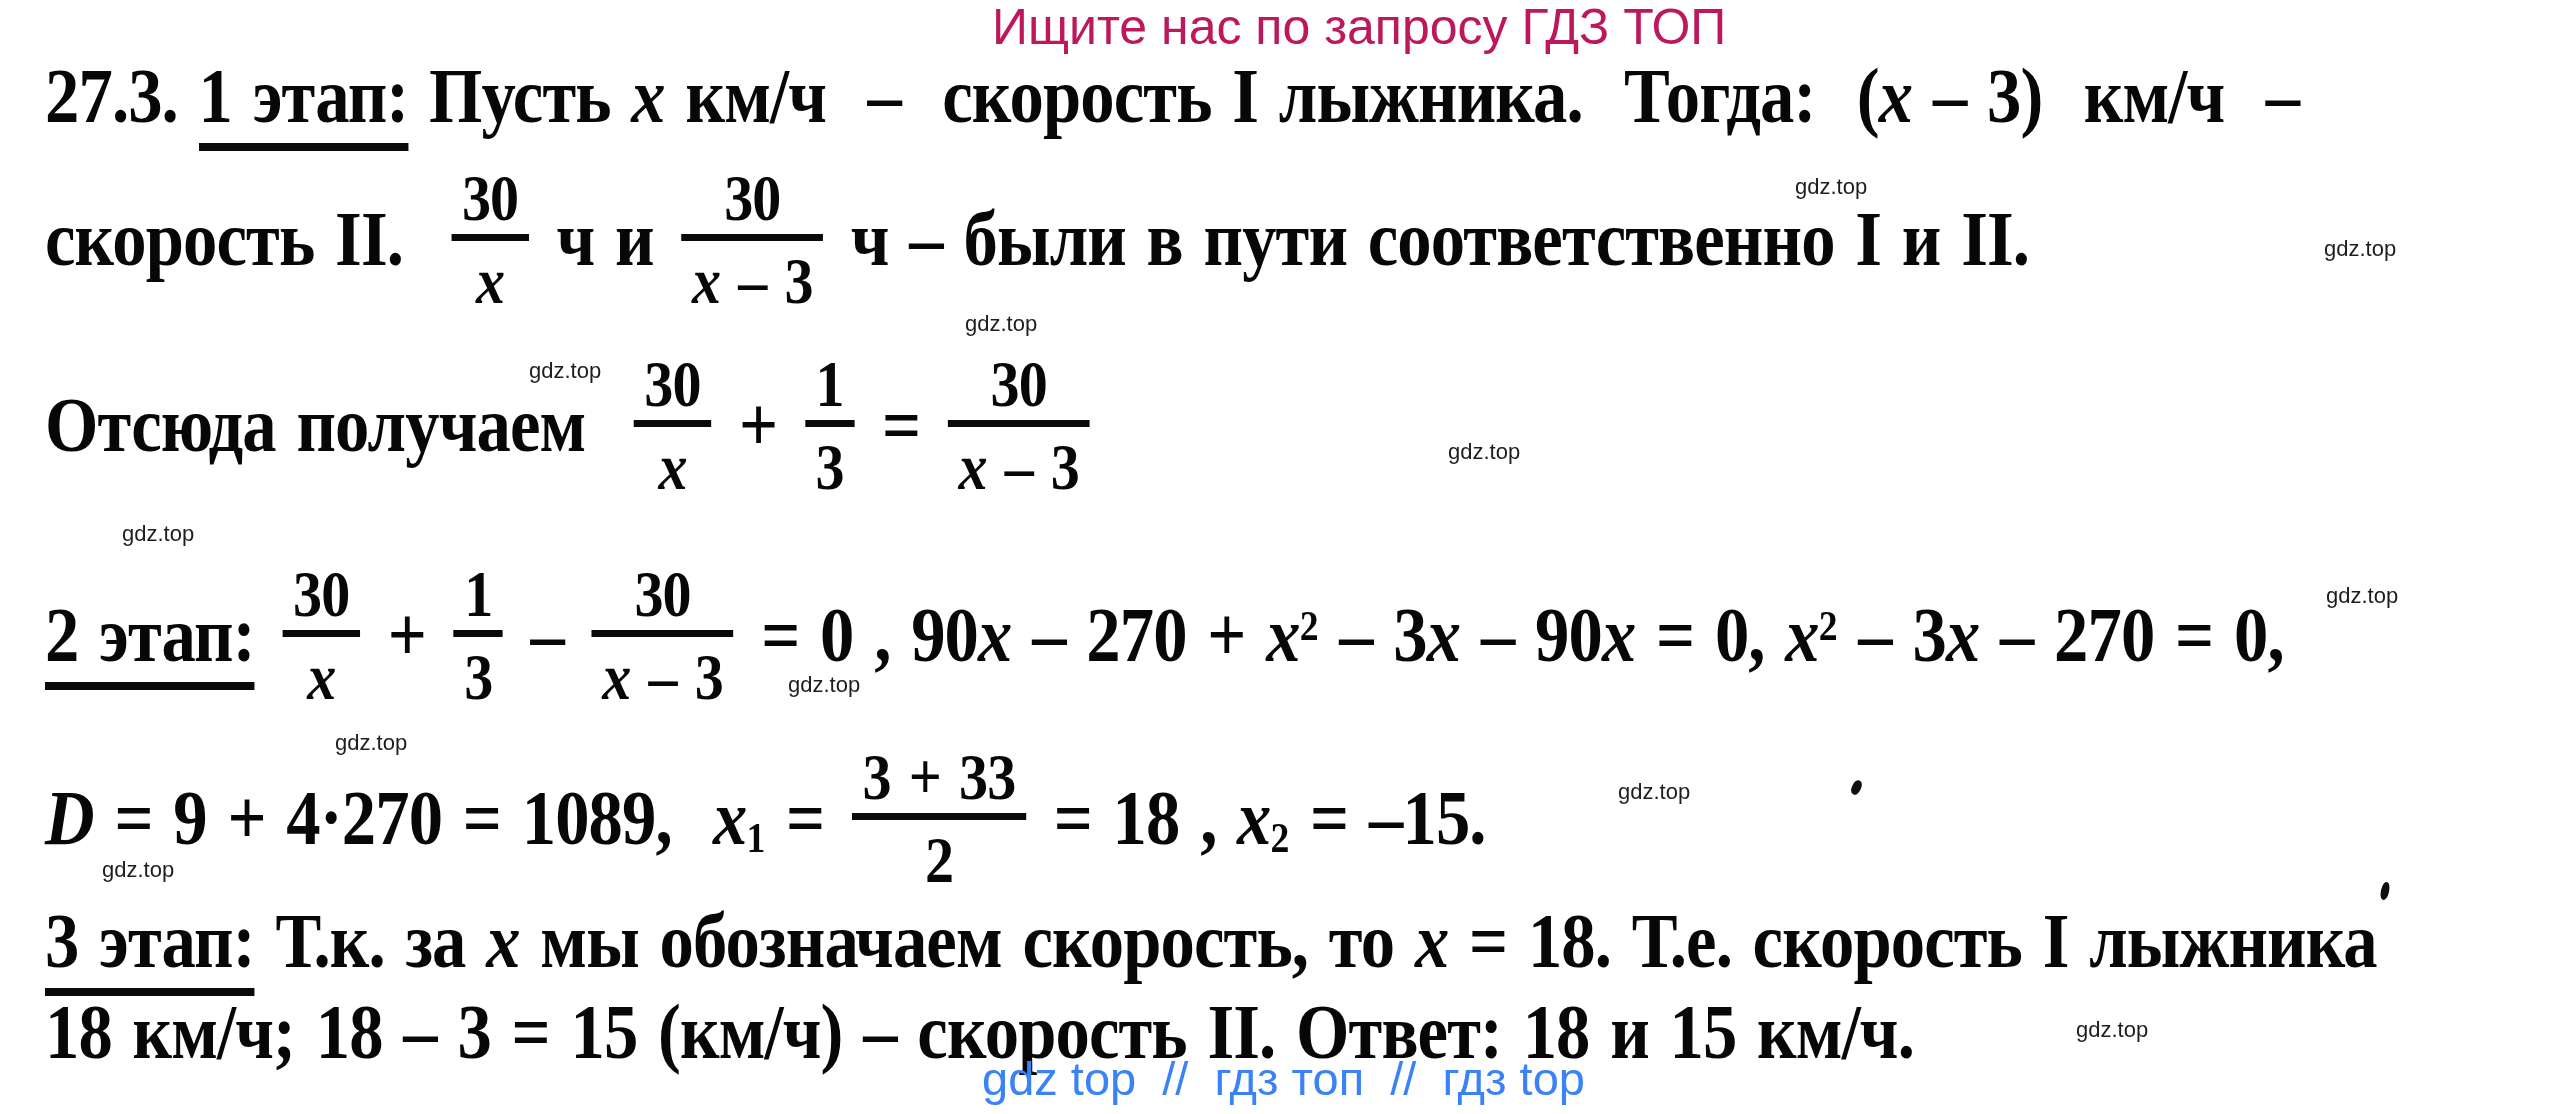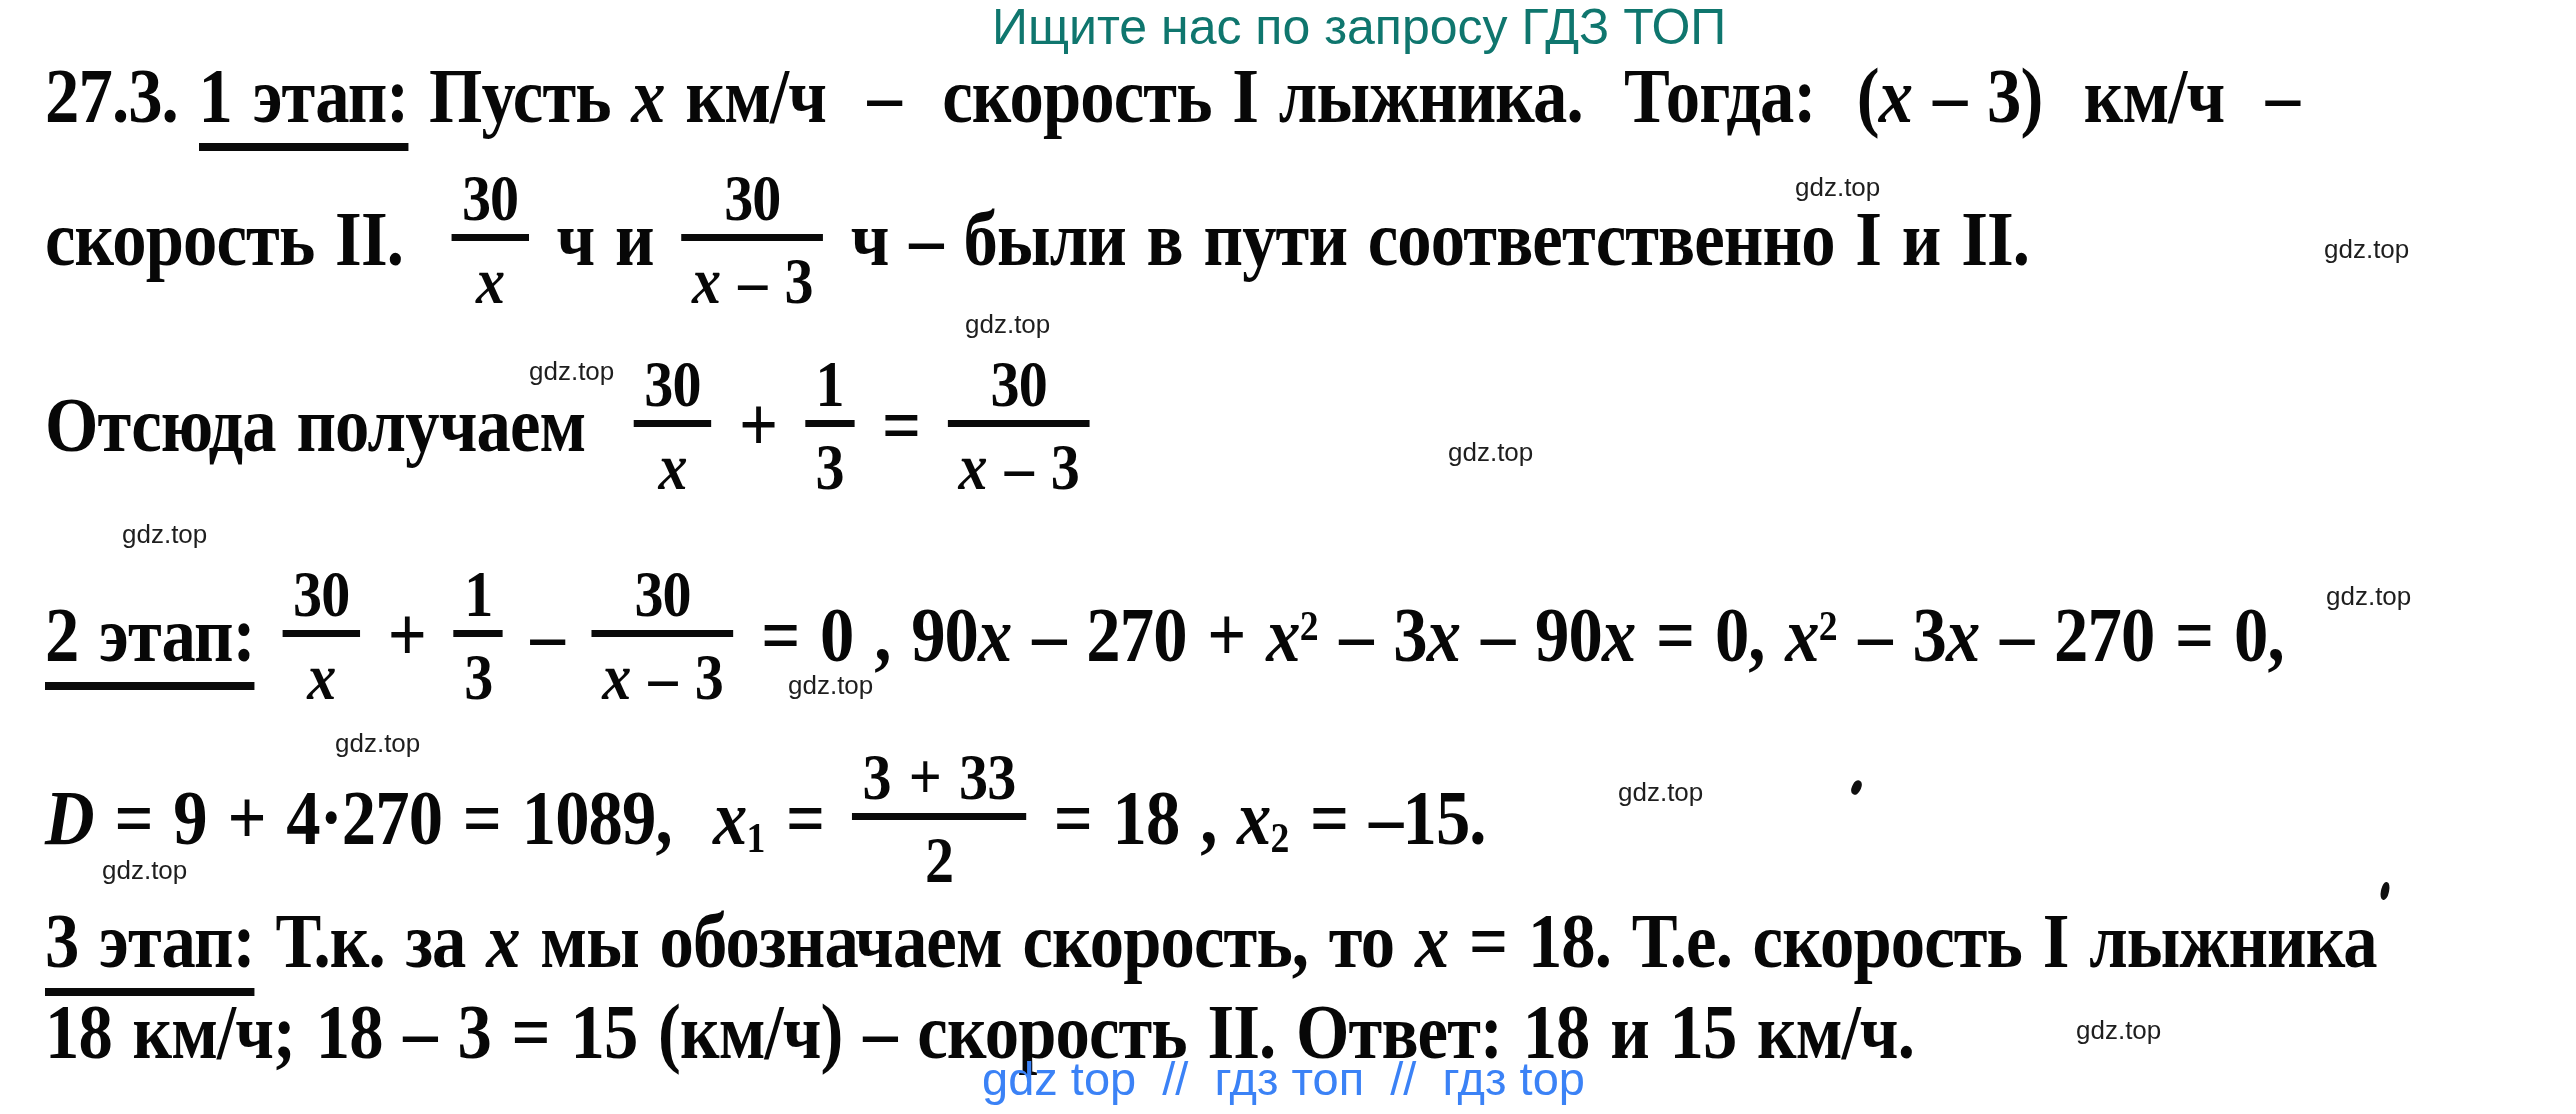--- a/index.html
+++ b/index.html
@@ -42,21 +42,21 @@
   .fden{display:block;border-top:7px solid #0a0a0a;padding:4px 12px 0 12px;}
   
   .v{font-style:italic;}
   .u{border-bottom:8px solid #0a0a0a;padding-bottom:4px;}
   .sup{font-size:55%;position:relative;top:-0.5em;letter-spacing:0;}
   .sub{font-size:55%;position:relative;top:0.18em;letter-spacing:0;}
   
   .wm{
     position:absolute;
     font-family:"Liberation Sans","DejaVu Sans",sans-serif;
-    font-size:26px;line-height:34px;font-weight:400;
+    font-size:22px;line-height:34px;font-weight:400;
     white-space:pre;
   }
   .wm1{left:1795px;top:170px;}  .wm2{left:2324px;top:232px;}
   .wm3{left:965px;top:307px;}   .wm4{left:529px;top:354px;}
   .wm5{left:1448px;top:435px;}  .wm6{left:122px;top:517px;}
   .wm7{left:788px;top:668px;}   .wm8{left:2326px;top:579px;}
   .wm9{left:335px;top:726px;}   .wm10{left:102px;top:853px;}
   .wm11{left:1618px;top:775px;} .wm12{left:2076px;top:1013px;}
   
   .footer{
@@ -68,21 +68,21 @@
   
   .speck{position:absolute;background:#101010;border-radius:45%;}
   .s1{left:1852px;top:780px;width:9px;height:15px;transform:rotate(25deg);}
   .s2{left:2381px;top:882px;width:8px;height:18px;transform:rotate(12deg);}
 </style>
 </head>
 <body>
 
 <div class="page">
 
-  <div class="promo" style="color: #0f766e;">Ищите нас по запросу ГДЗ ТОП</div>
+  <div class="promo" style="color: #be185d;">Ищите нас по запросу ГДЗ ТОП</div>
 
   <div class="line l1"><span>27.3. </span><span class="u">1 этап:</span><span> Пусть </span><span class="v">x</span><span> км/ч  –  скорость I лыжника.  Тогда:  (</span><span class="v">x</span><span> – 3)  км/ч  –</span></div>
   <div class="line l2"><span>скорость II.  </span><span class="frac"><span class="fnum"><span>30</span></span><span class="fden"><span class="v">x</span></span></span><span> ч и </span><span class="frac"><span class="fnum"><span>30</span></span><span class="fden"><span class="v">x</span><span> – 3</span></span></span><span> ч – были в пути соответственно I и II.</span></div>
   <div class="line l3"><span>Отсюда получаем  </span><span class="frac"><span class="fnum"><span>30</span></span><span class="fden"><span class="v">x</span></span></span><span> + </span><span class="frac"><span class="fnum"><span>1</span></span><span class="fden"><span>3</span></span></span><span> = </span><span class="frac"><span class="fnum"><span>30</span></span><span class="fden"><span class="v">x</span><span> – 3</span></span></span></div>
   <div class="line l4"><span class="u">2 этап:</span><span> </span><span class="frac"><span class="fnum"><span>30</span></span><span class="fden"><span class="v">x</span></span></span><span> + </span><span class="frac"><span class="fnum"><span>1</span></span><span class="fden"><span>3</span></span></span><span> – </span><span class="frac"><span class="fnum"><span>30</span></span><span class="fden"><span class="v">x</span><span> – 3</span></span></span><span> = 0 , 90</span><span class="v">x</span><span> – 270 + </span><span class="v">x</span><span class="sup">2</span><span> – 3</span><span class="v">x</span><span> – 90</span><span class="v">x</span><span> = 0, </span><span class="v">x</span><span class="sup">2</span><span> – 3</span><span class="v">x</span><span> – 270 = 0,</span></div>
   <div class="line l5"><span class="v">D</span><span> = 9 + 4·270 = 1089,  </span><span class="v">x</span><span class="sub">1</span><span> = </span><span class="frac"><span class="fnum"><span>3 + 33</span></span><span class="fden"><span>2</span></span></span><span> = 18 , </span><span class="v">x</span><span class="sub">2</span><span> = –15.</span></div>
   <div class="line l6"><span class="u">3 этап:</span><span> Т.к. за </span><span class="v">x</span><span> мы обозначаем скорость, то </span><span class="v">x</span><span> = 18. Т.е. скорость I лыжника</span></div>
   <div class="line l7"><span>18 км/ч; 18 – 3 = 15 (км/ч) – скорость II. Ответ: 18 и 15 км/ч.</span></div>
 
   <div class="wm wm1" style="color: rgb(30, 30, 30);">gdz.top</div>

